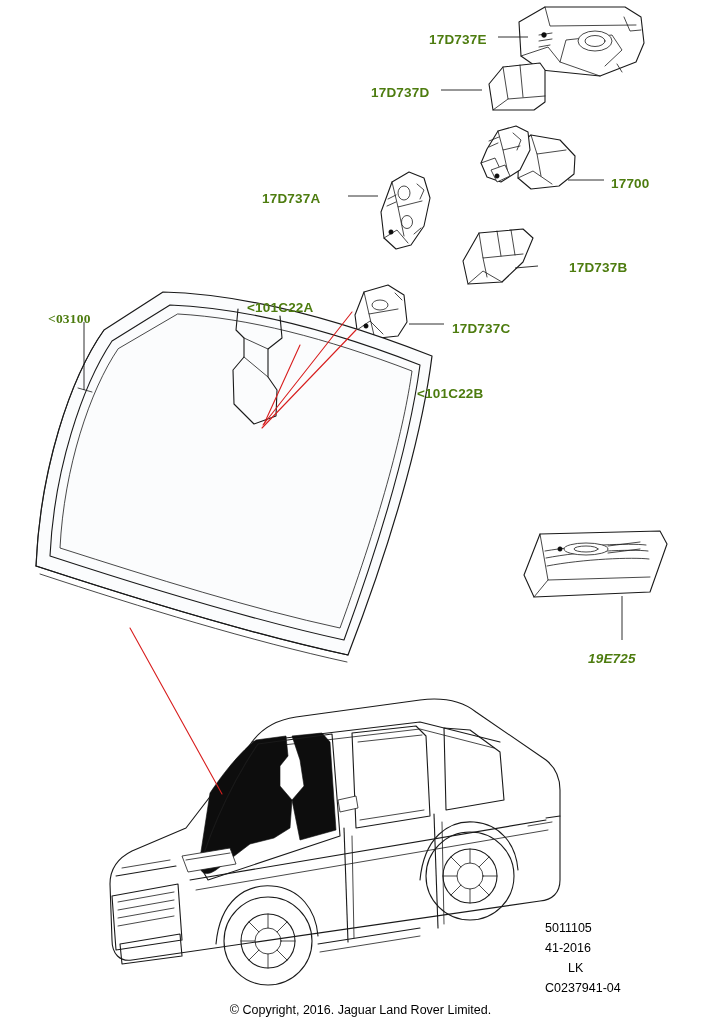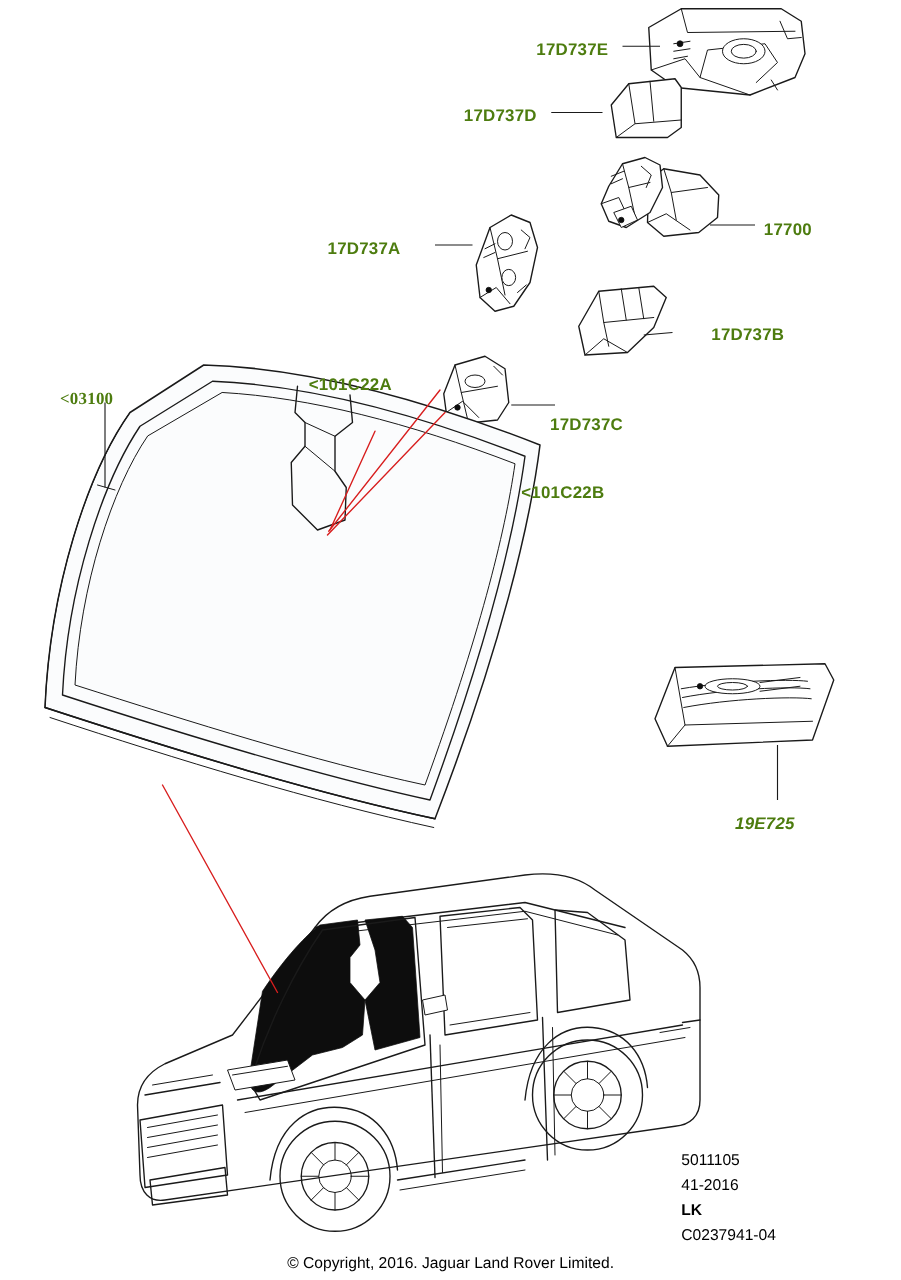--- a/index.html
+++ b/index.html
@@ -253,24 +253,24 @@
     <path class="red" d="M130 628 L222 794"></path>
 
   </svg>
 
   <div class="callout" style="left:429px; top:32px;">17D737E</div>
   <div class="callout" style="left:371px; top:85px;">17D737D</div>
   <div class="callout" style="left:611px; top:176px;text-align:center;">17700</div>
   <div class="callout" style="left:262px; top:191px;">17D737A</div>
   <div class="callout" style="left:569px; top:260px;">17D737B</div>
   <div class="callout" style="left:247px; top:300px;">&lt;101C22A</div>
-  <div class="callout" style="left:440px; top:321px;margin-top:11px;">17D737C</div>
+  <div class="callout" style="left:452px; top:321px;">17D737C</div>
   <div class="callout" style="left:48px;  top:311px;font-family:Liberation Serif, serif;">&lt;03100</div>
   <div class="callout" style="left:417px; top:386px;">&lt;101C22B</div>
   <div class="callout" style="left:588px; top:651px;font-style:italic;">19E725</div>
 
   <div class="footer-text footer-right" style="left:545px; top:921px; width:150px;">5011105</div>
   <div class="footer-text footer-right" style="left:545px; top:941px; width:150px;">41-2016</div>
-  <div class="footer-text footer-right" style="left:545px; top:961px; width:150px;font-weight:bold;">LK</div>
+  <div class="footer-text footer-right" style="left:568px; top:961px; width:150px;">LK</div>
   <div class="footer-text footer-right" style="left:545px; top:981px; width:150px;">C0237941-04</div>
   <div class="copyright" style="left:0; top:1003px;">© Copyright, 2016. Jaguar Land Rover Limited.</div>
 
 </div>
 
 </body></html>

